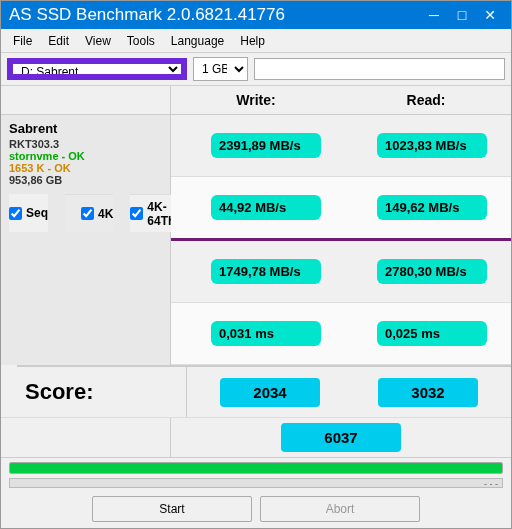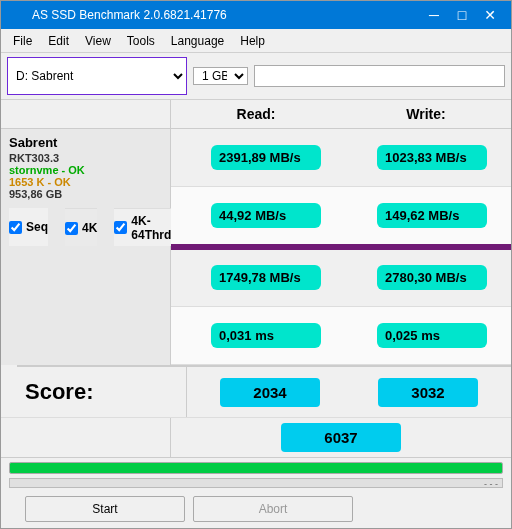--- a/index.html
+++ b/index.html
@@ -25,23 +25,22 @@
       background: #0078d7;
       color: white;
       height: 28px;
       display: flex;
       align-items: center;
       padding: 0 8px;
       user-select: none;
     }
     .title-bar-text {
       flex: 1;
-      font-size: 12px;
+      font-size: 17px;
       font-weight: normal;
-      margin-left: 23px;
     }
     .title-bar-controls {
       display: flex;
       gap: 2px;
     }
     .title-btn {
       width: 26px;
       height: 20px;
       background: transparent;
       border: none;
@@ -67,29 +66,29 @@
     }
     .toolbar {
       display: flex;
       align-items: center;
       padding: 4px 6px;
       gap: 6px;
       background: #f0f0f0;
       border-bottom: 1px solid #d0d0d0;
     }
     .drive-select {
-      height: 38px;
-      font-size: 12px;
-      border: 1px solid #6d28d9;
+      height: 22px;
+      font-size: 12px;
+      border: 6px solid #6d28d9;
       background: white;
       padding: 0 4px;
       width: 180px;
     }
     .size-select {
-      height: 18px;
+      height: 24px;
       font-size: 12px;
       border: 1px solid #aaa;
       background: white;
       padding: 0 4px;
       width: 55px;
     }
     .toolbar-input {
       flex: 1;
       height: 22px;
       border: 1px solid #aaa;
@@ -147,20 +146,21 @@
       border-radius: 2px;
       overflow: hidden;
     }
     .progress-bar-fill {
       height: 100%;
       background: #00cc44;
       width: 100%;
     }
     .buttons-row {
       display: flex;
+      justify-content: center;
       gap: 8px;
       padding: 6px 24px;
     }
     .btn {
       width: 160px;
       height: 26px;
       font-size: 12px;
       border: 1px solid #aaa;
       background: #f0f0f0;
       cursor: pointer;
@@ -227,42 +227,42 @@
       <option>4 GB</option>
     </select>
     <input class="toolbar-input" type="text" style="">
   </div>
 
   <div style="display:flex; flex: 1; flex-direction: column; overflow: hidden;">
 
     <div style="display:flex; border-bottom: 1px solid #ccc;">
       <div style="width:170px; min-width:170px; border-right:1px solid #ccc;"></div>
       <div style="flex:1; display:flex;">
+        <div class="col-header">Write:</div>
         <div class="col-header">Read:</div>
-        <div class="col-header">Write:</div>
       </div>
     </div>
 
     <div style="display:flex; flex:1; overflow: hidden;">
 
       <div class="left-info">
         <div class="drive-name">Sabrent</div>
         <div class="drive-info">RKT303.3</div>
         <div class="drive-info ok-green">stornvme - OK</div>
         <div class="drive-info ok-yellow">1653 K - OK</div>
         <div class="drive-info">953,86 GB</div>
 
         <div style="margin-top: 8px; display:flex; flex-direction: row; gap:17px;">
           <div class="data-row" style="background:#f0f0f0; min-height:38px; border-top:none;">
             <label style="display:flex; align-items:center; gap:4px; font-weight:600;">
               <input type="checkbox" checked="" style=""> Seq
             </label>
           </div>
           <div class="data-row" style="background:#eaeaea; min-height:38px;">
-            <label style="display:flex; align-items:flex-end; gap:4px; font-weight:600;">
+            <label style="display:flex; align-items:center; gap:4px; font-weight:600;margin-left:16px;">
               <input type="checkbox" checked="" style=""> 4K
             </label>
           </div>
           <div class="data-row" style="background:#f0f0f0; min-height:38px;">
             <label style="display:flex; align-items:center; gap:4px; font-weight:600;">
               <input type="checkbox" checked="" style=""> 4K-64Thrd
             </label>
           </div>
           <div class="data-row" style="background:#ef4444; min-height:38px;">
             <label style="display:flex; align-items:center; gap:4px; font-weight:600;">
@@ -272,21 +272,21 @@
         </div>
       </div>
 
       <div style="flex:1; display:flex; flex-direction: column;">
 
         <div style="flex:1; display:flex; align-items:center; justify-content: space-around; border-bottom:1px solid #ddd; padding: 4px;">
           <div class="value-box">2391,89 MB/s</div>
           <div class="value-box">1023,83 MB/s</div>
         </div>
 
-        <div style="flex:1; display:flex; align-items:center; justify-content: space-around; border-bottom:6px solid #701a75; padding: 4px; background:#fafafa;">
+        <div style="flex:1; display:flex; align-items:center; justify-content: space-around; border-bottom:3px solid #701a75; padding: 4px; background:#fafafa;">
           <div class="value-box">44,92 MB/s</div>
           <div class="value-box">149,62 MB/s</div>
         </div>
 
         <div style="flex:1; display:flex; align-items:center; justify-content: space-around; border-bottom:1px solid #ddd; padding: 4px;">
           <div class="value-box">1749,78 MB/s</div>
           <div class="value-box">2780,30 MB/s</div>
         </div>
 
         <div style="flex:1; display:flex; align-items:center; justify-content: space-around; border-bottom:1px solid #ddd; padding: 4px; background:#fafafa;">

